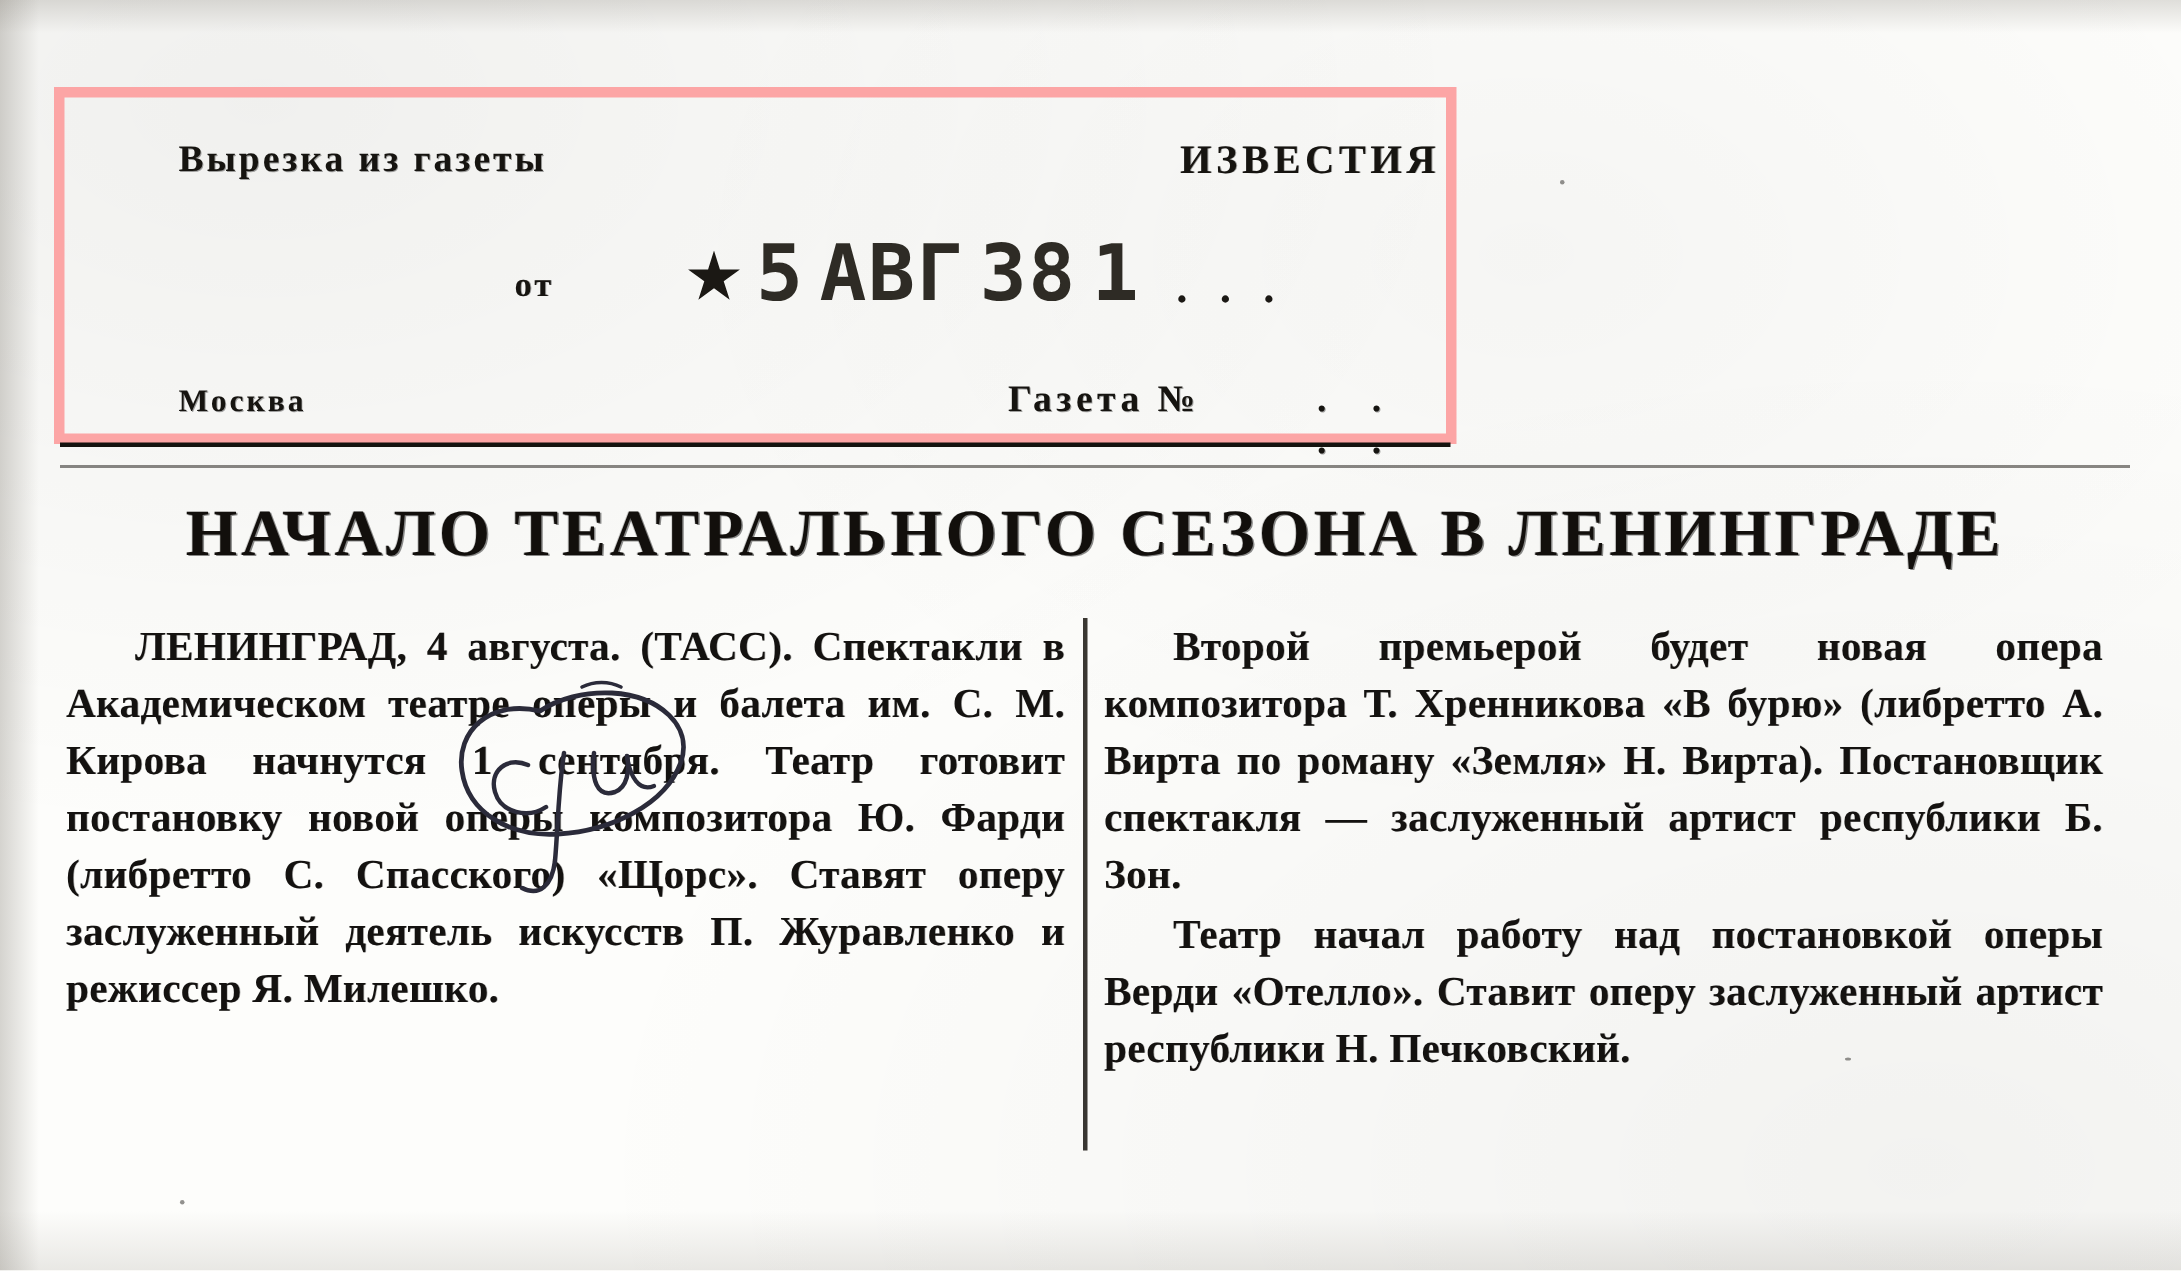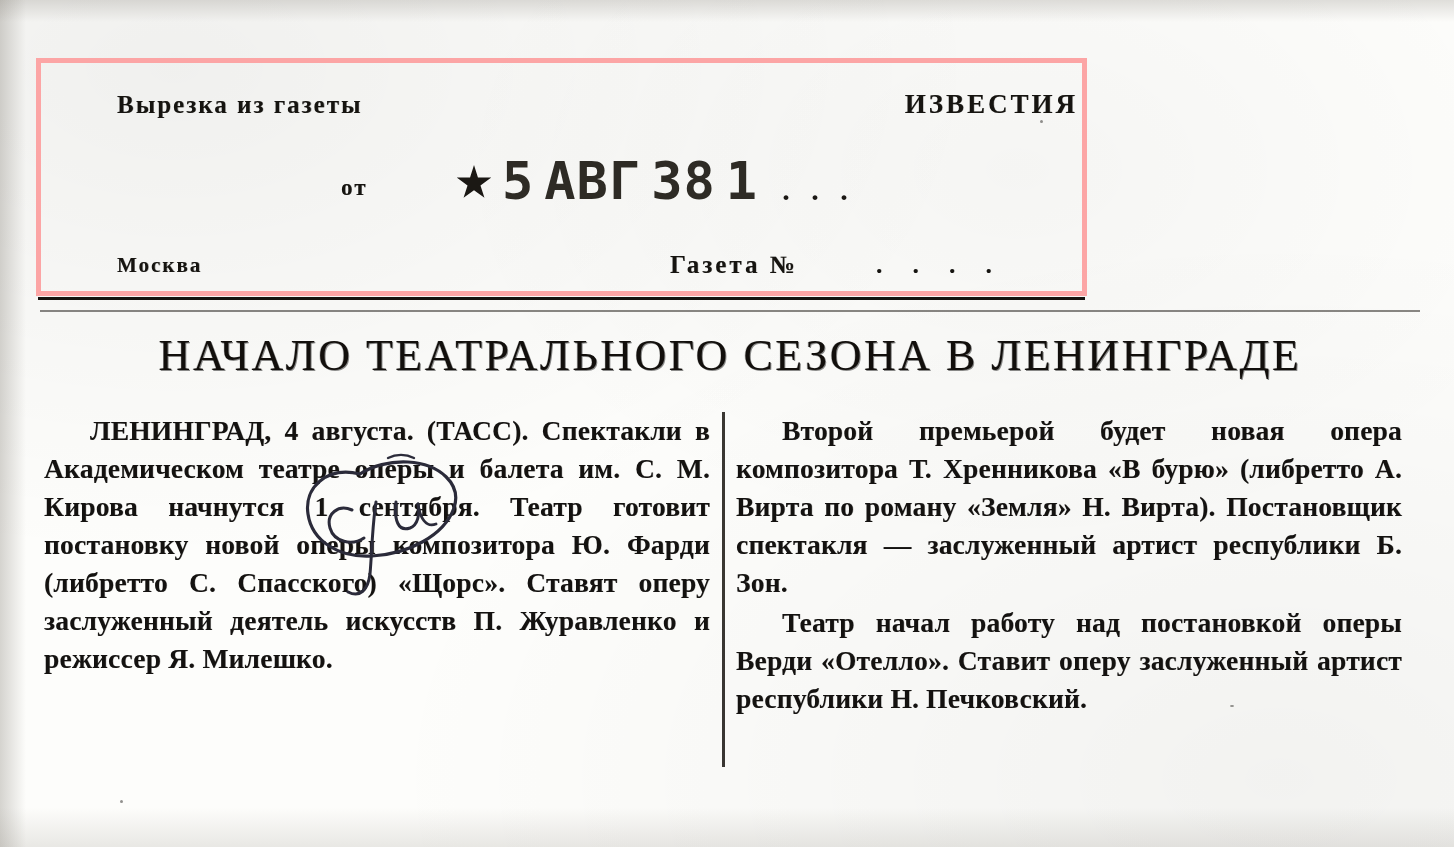--- a/index.html
+++ b/index.html
@@ -32,23 +32,23 @@
       radial-gradient(ellipse at 88% 92%, rgba(0,0,0,0.045), rgba(0,0,0,0) 50%),
       radial-gradient(ellipse at 70% 20%, rgba(0,0,0,0.03), rgba(0,0,0,0) 40%);
     pointer-events: none;
   }
 
   
   #stamp-box {
     position: absolute;
     left: 36px;
     top: 58px;
-    width: 1051px;
+    width: 935px;
     height: 238px;
-    border: 5px solid #fca5a5;
+    border: 7px solid #fca5a5;
     box-sizing: border-box;
   }
   #stamp-box::after {
     content: "";
     position: absolute;
     left: -3px;
     right: -3px;
     bottom: -9px;
     height: 3px;
     background: #15130f;
@@ -137,21 +137,21 @@
   }
 
   
   #headline {
     position: absolute;
     left: 40px;
     top: 330px;
     width: 1380px;
     text-align: center;
     font-family: "Liberation Serif", serif;
-    font-weight: normal;
+    font-weight: bold;
     font-size: 44px;
     letter-spacing: 2.5px;
     color: #120f0c;
     text-shadow: 1px 0.6px 0 rgba(0,0,0,0.45), -0.6px 0 0 rgba(0,0,0,0.2);
   }
 
   
   #rule-top {
     position: absolute;
     left: 40px;

